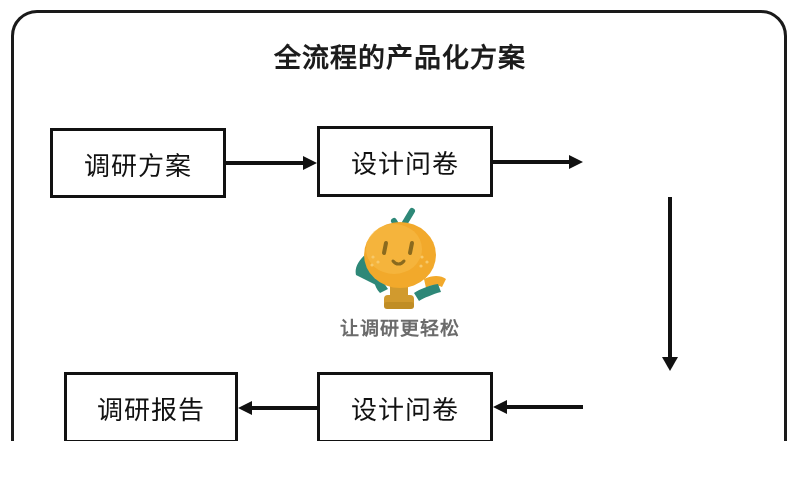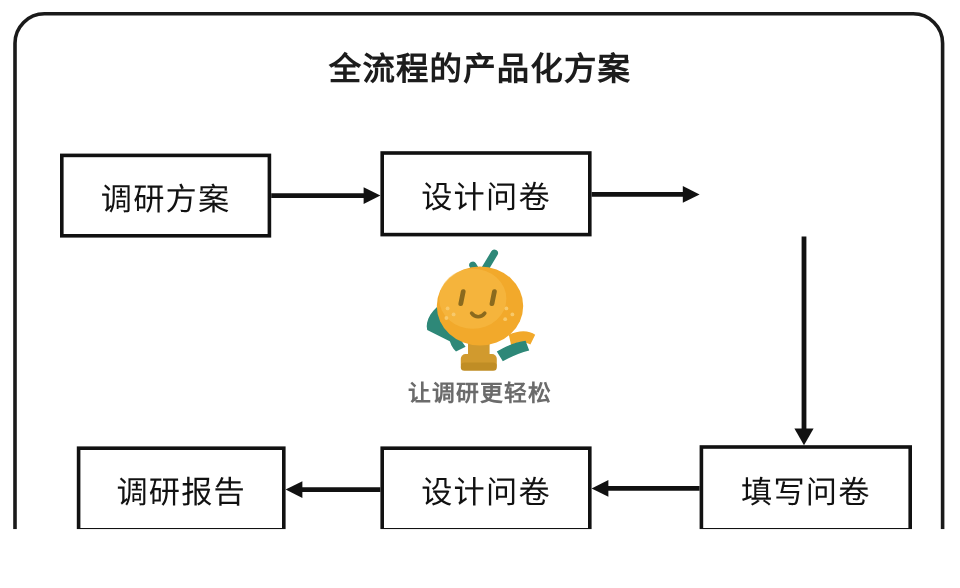--- a/index.html
+++ b/index.html
@@ -107,21 +107,20 @@
 <body>
 
 <div id="canvas">
 
   <div class="frame"></div>
 
   <div class="title">全流程的产品化方案</div>
 
   <div class="node n1">调研方案</div>
   <div class="node n2">设计问卷</div>
-  <div class="node n4">填写问卷</div>
   <div class="node n5">设计问卷</div>
   <div class="node n6">调研报告</div>
 
   <svg class="connectors" viewBox="0 0 800 490">
 
     <g>
       <line x1="226" y1="163" x2="307" y2="163" stroke="#111111" stroke-width="4"></line>
       <polygon points="317,163 303,156 303,170" fill="#111111"></polygon>
     </g>
 

